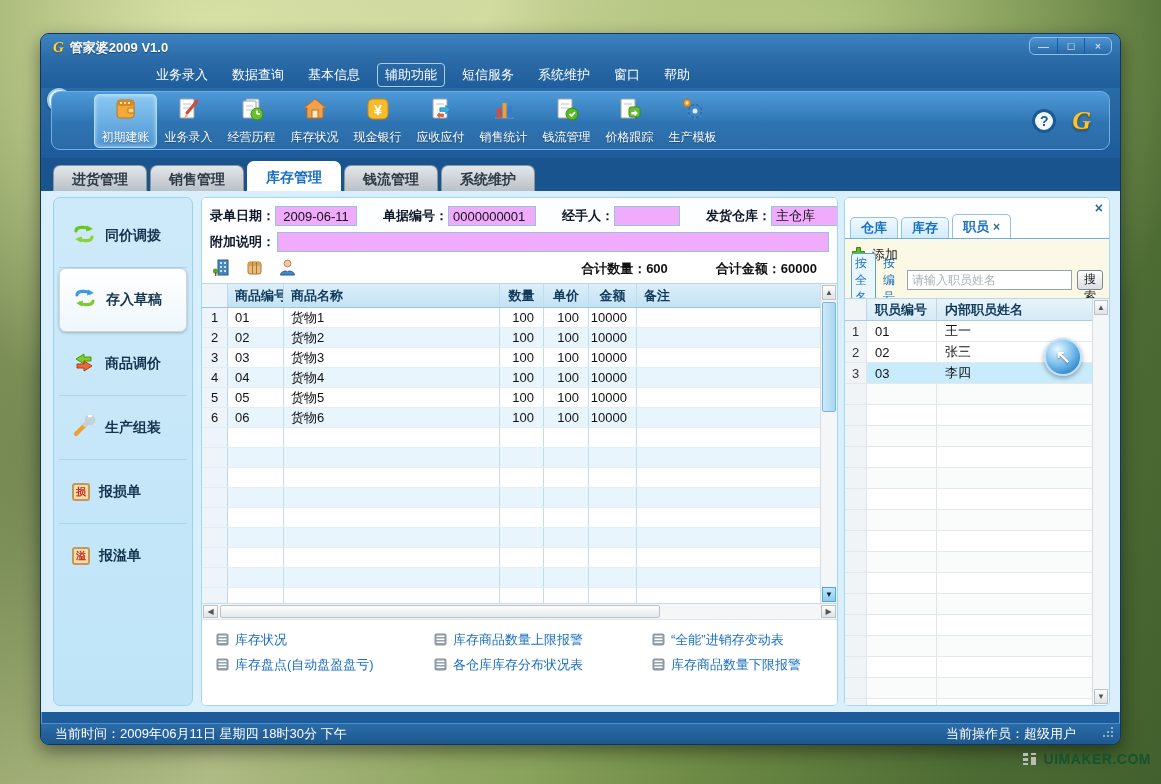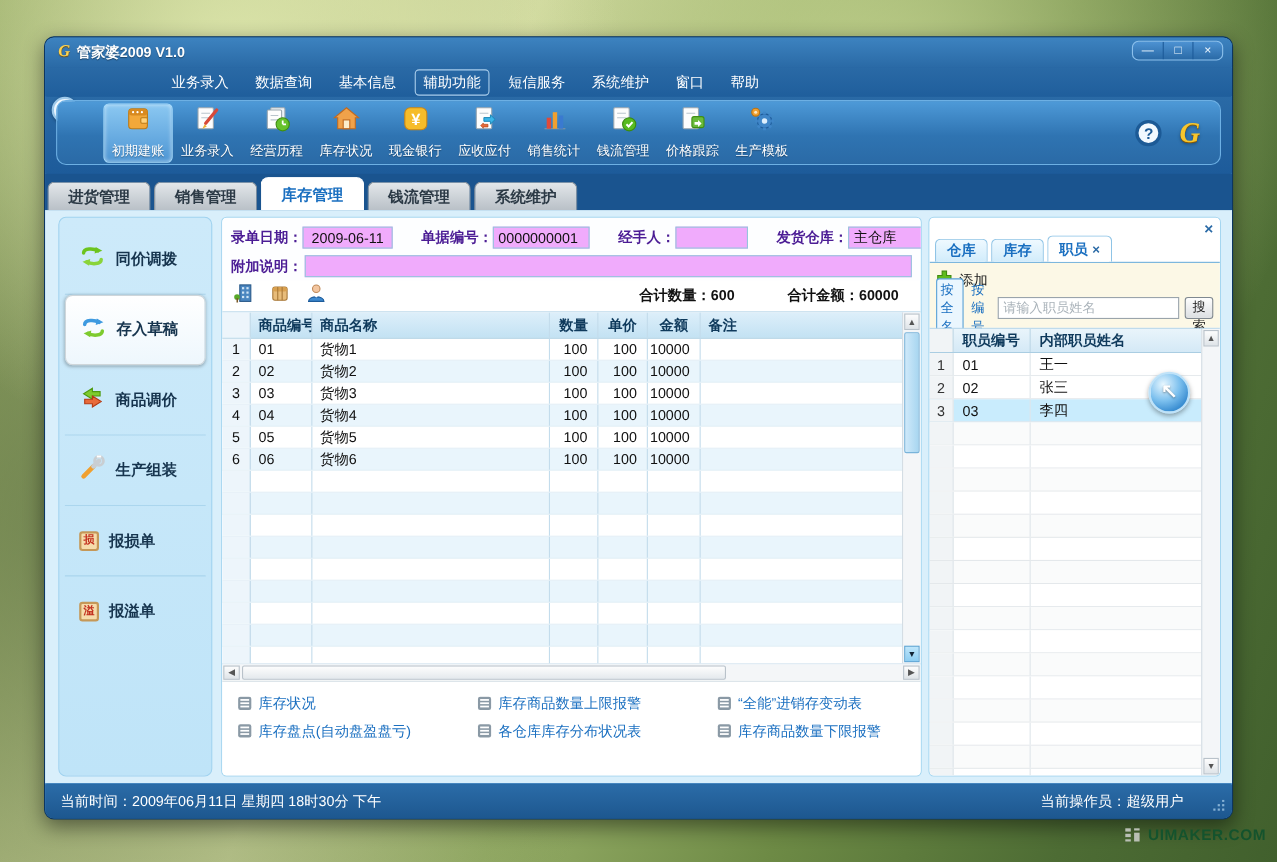--- a/index.html
+++ b/index.html
@@ -57,21 +57,21 @@
   .toollabel { color:#fff; font-size:12px; white-space:nowrap; text-shadow:0 1px 1px rgba(0,0,0,.35); }
   .toolspacer { flex:1; }
   .helpbtn { width:24px; height:24px; border-radius:50%; background:#f2f9ff;
     border:3px solid #1c5a96; color:#1c5a96; font-weight:bold; font-size:14px;
     text-align:center; line-height:18px; margin-right:16px; }
   .brandg { font:italic bold 26px "Liberation Serif","DejaVu Serif",serif; color:#f7c62e;
     text-shadow:0 1px 0 #8a5a00, 0 2px 3px rgba(0,0,0,.4); margin-right:18px; }
 
   
   .tabsrow { position:absolute; left:0; right:0; top:124px; height:33px;
-    background:#1a548f; display:flex; align-items:flex-end; padding-left:2px; gap:3px; }
+    background:#1a548f; display:flex; align-items:flex-end; padding-left:12px; gap:3px; }
   .navtab { height:26px; padding:0 18px; line-height:26px; font-size:14px; font-weight:bold;
     color:#2c3a46; background:linear-gradient(#e3e7ea,#b9c0c7); border:1px solid #8b959e;
     border-bottom:none; border-radius:7px 7px 0 0; }
   .navtab.active { background:#fff; color:#1a6fc0; height:30px; line-height:30px;
     border-color:#fff; }
 
   
   .content { position:absolute; left:0; right:0; top:157px; bottom:32px; background:#d9effb; }
 
   
@@ -87,21 +87,21 @@
   .stampicon { width:18px; height:18px; background:#f6dcab; border:2px solid #c59858;
     border-radius:3px; color:#c22f1e; font-size:10px; font-weight:bold; text-align:center;
     line-height:14px; }
 
   
   .mainpanel { position:absolute; left:160px; top:6px; width:637px; bottom:6px;
     background:#fff; border:1px solid #a5d6f0; border-radius:5px; overflow:hidden;
     display:flex; flex-direction:column; }
   .formarea { padding:5px 8px 0 8px; background:#fdfeff; }
   .formrow { display:flex; align-items:center; height:26px; }
-  .flabel { font-size:13px; font-weight:bold; color:#4c1d95; white-space:nowrap;font-family:Liberation Mono, monospace; }
+  .flabel { font-size:13px; font-weight:bold; color:#0f172a; white-space:nowrap;font-family:Liberation Mono, monospace; }
   .finput { height:20px; border:1px solid #96c4dd; font-size:13px; padding:0 4px;
     color:#111; background:#f0abfc; }
   .w-date { width:82px; margin-right:26px; text-align:center; }
   .w-code { width:88px; margin-right:26px; }
   .w-agent { width:66px; margin-right:26px; }
   .w-store { width:68px; }
   .w-note { flex:1; margin-left:2px; }
   .quickrow { display:flex; align-items:center; height:28px; padding:0 10px; gap:14px; }
   .totals { margin-left:auto; display:flex; gap:48px; padding-right:10px; }
   .totaltext { font-size:13px; font-weight:bold; color:#111; }
@@ -194,21 +194,21 @@
   .srow.alt { background:#fafbfb; }
   .srow.sel { background:#c9ecfd; }
   .scell { font-size:13px; color:#111; display:flex; align-items:center;
     border-right:1px solid #dfe6ea; padding-left:8px; overflow:hidden; white-space:nowrap; }
   .shead .scell { font-weight:bold; color:#0f3a5c; border-right-color:#bcd6e6; }
   .s0 { width:22px; justify-content:center; padding-left:0; background:#f1f4f6; color:#333; }
   .s1 { width:70px; }
   .s2 { flex:1; border-right:none; }
 
   
-  .statusbar { position:absolute; left:0; right:0; bottom:0; height:32px;
+  .statusbar { position:absolute; left:0; right:0; bottom:0; height:21px;
     background:linear-gradient(#2b6ca8,#1d578f); border-top:1px solid #4a90cc;
     border-radius:0 0 8px 8px; display:flex; align-items:center; padding:0 14px;
     color:#fff; font-size:13px; }
   .statusright { margin-left:auto; padding-right:30px; }
   .grip { position:absolute; right:6px; bottom:5px; width:12px; height:12px; opacity:.8; }
 
   
   .cursoricon { position:absolute; left:1044px; top:338px; width:38px; height:38px;
     border-radius:50%;
     background:radial-gradient(circle at 34% 28%, #e8f7ff, #7cc0ee 45%, #3c8fd2 75%, #2a79ba);

